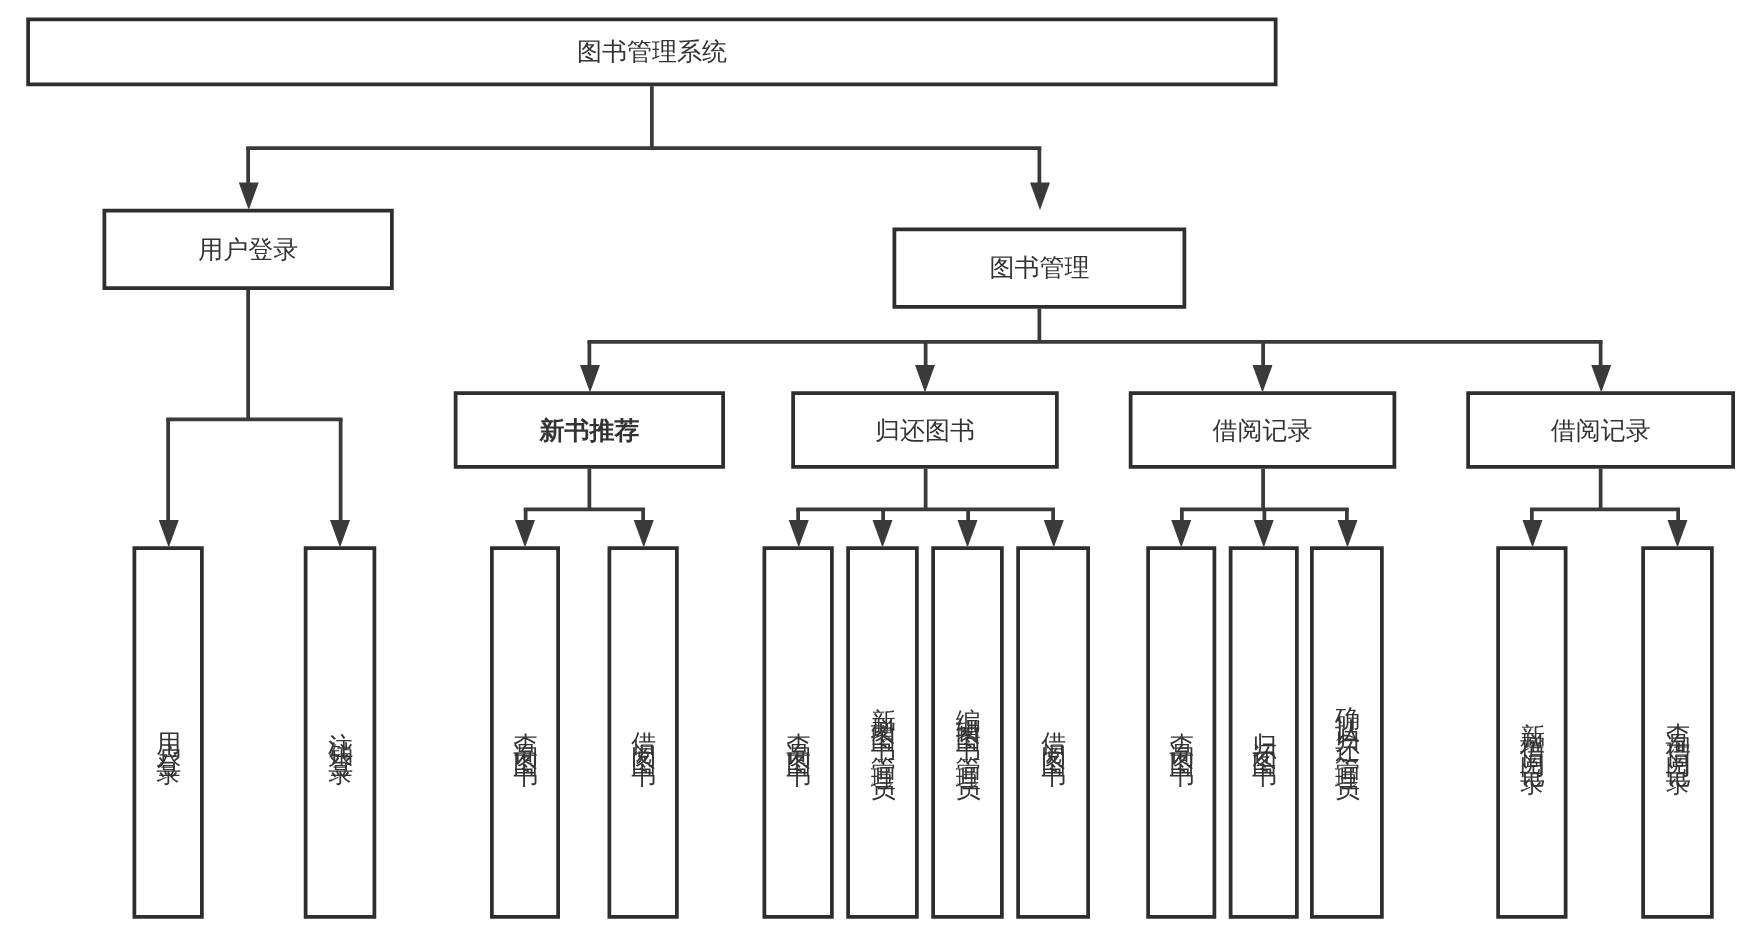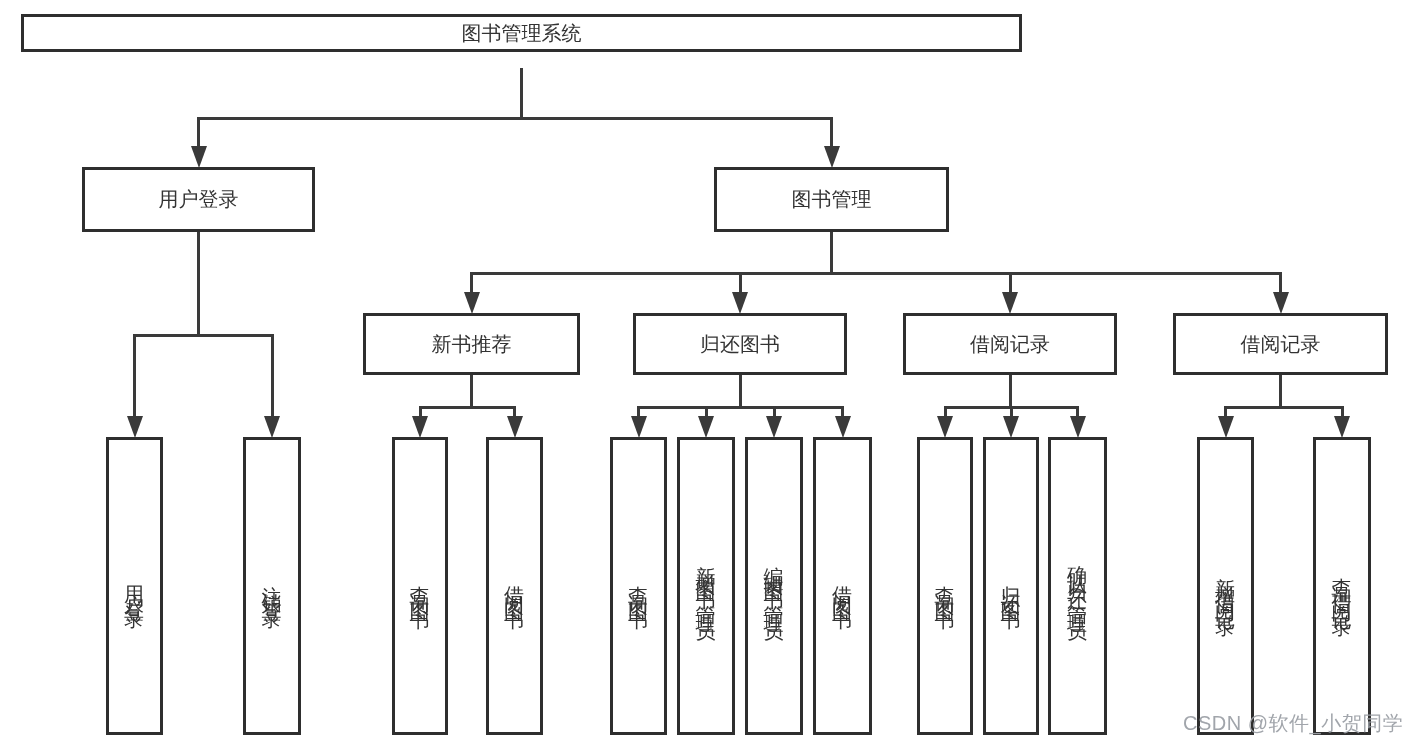--- a/index.html
+++ b/index.html
@@ -48,37 +48,36 @@
     color:rgba(156,160,166,0.95);
     white-space:nowrap;
     z-index:3;
     letter-spacing:0.5px;
   }
 </style>
 </head>
 <body>
 
 <div class="canvas">
-  <div class="watermark">CSDN @软件_小贺同学</div>
-<div class="node" style="left: 21px; top: 14px; width: 1001px; height: 38px;">
+<div class="node" style="left: 21px; top: 14px; width: 1001px; height: 55px;">
       <span class="lbl">图书管理系统</span>
     </div>
     <div class="node" style="left: 82px; top: 167px; width: 233px; height: 65px;">
       <span class="lbl">用户登录</span>
     </div>
-    <div class="node" style="left: 714px; top: 167px; width: 235px; height: 65px; justify-content: center;">
+    <div class="node" style="left: 714px; top: 182px; width: 235px; height: 65px; justify-content: center;">
       <span class="lbl">图书管理</span>
     </div>
     <div class="node vertical" style="left: 106px; top: 437px; width: 57px; height: 298px;">
       <span class="lbl">用户登录</span>
     </div>
     <div class="node vertical" style="left: 243px; top: 437px; width: 58px; height: 298px;">
       <span class="lbl">注销登录</span>
     </div>
-    <div class="node" style="left: 363px; top: 313px; width: 217px; height: 62px;">
+    <div class="node" style="left: 363px; top: 313px; width: 217px; height: 62px; font-weight: bold;">
       <span class="lbl">新书推荐</span>
     </div>
     <div class="node" style="left: 633px; top: 313px; width: 214px; height: 62px;">
       <span class="lbl">归还图书</span>
     </div>
     <div class="node" style="left: 903px; top: 313px; width: 214px; height: 62px;">
       <span class="lbl">借阅记录</span>
     </div>
     <div class="node" style="left: 1173px; top: 313px; width: 215px; height: 62px;">
       <span class="lbl">借阅记录</span>

